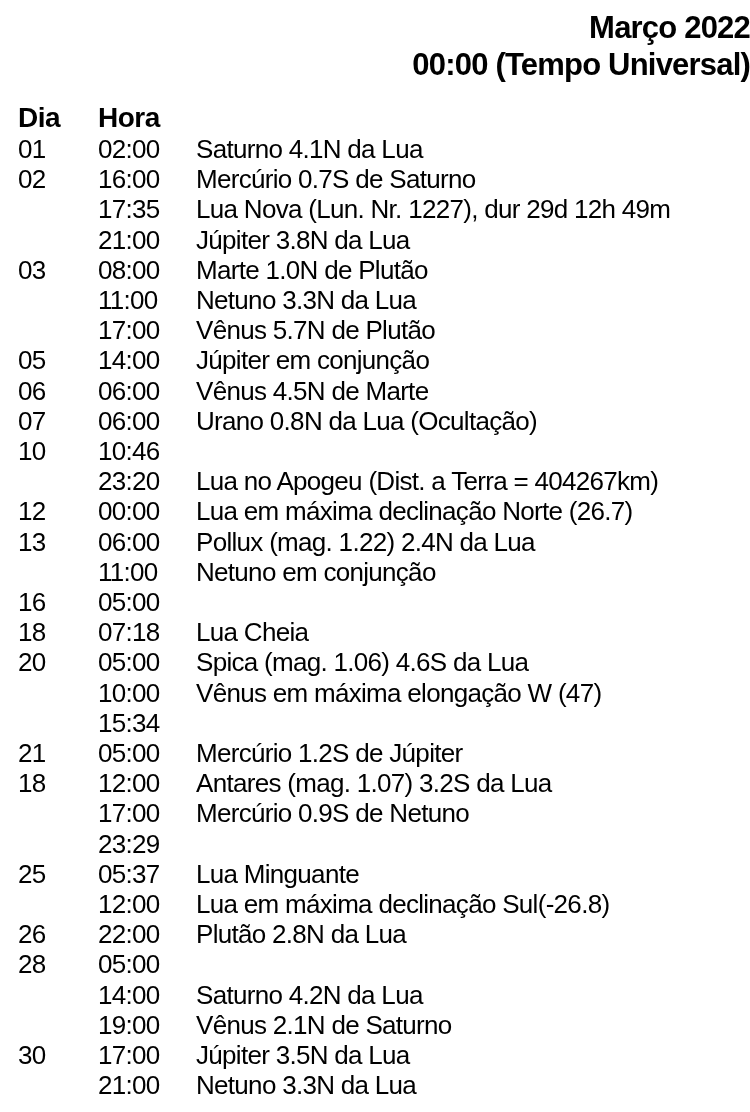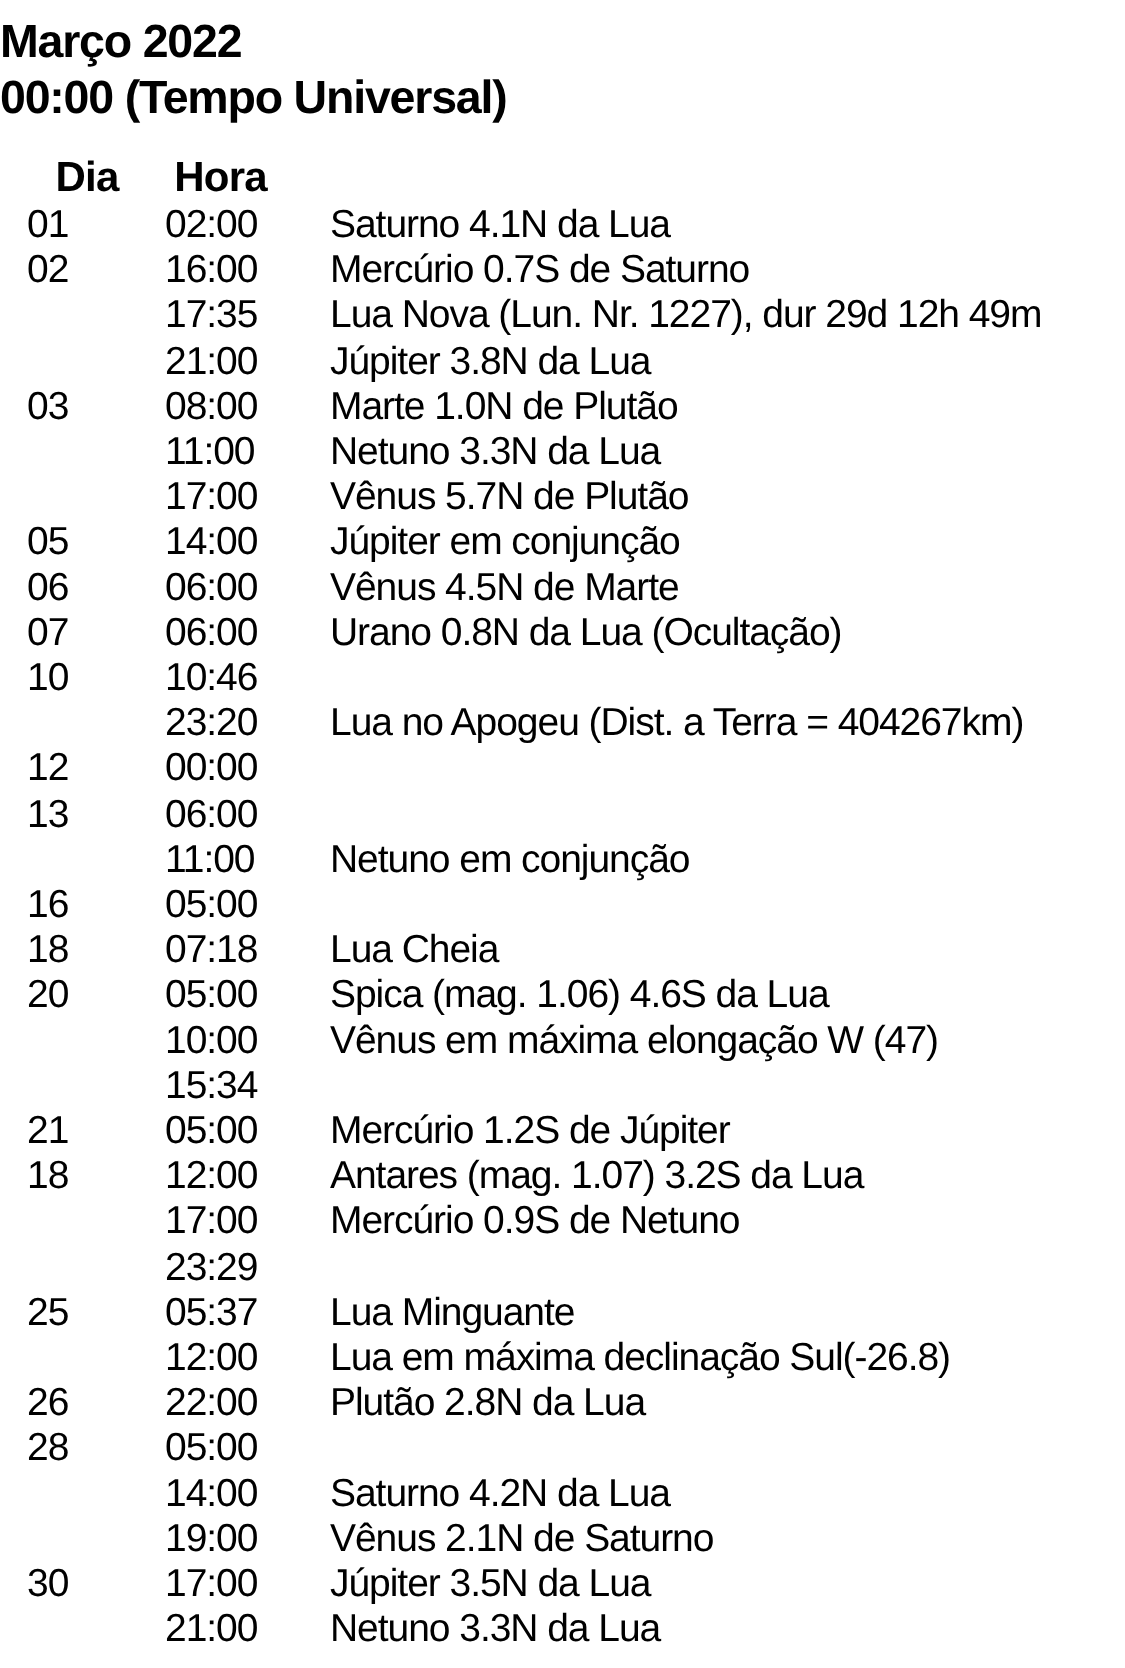--- a/index.html
+++ b/index.html
@@ -11,50 +11,48 @@
     position: relative;
     width: 750px;
     height: 1112px;
     background: #ffffff;
     color: #000000;
     font-family: "Liberation Sans", sans-serif;
     overflow: hidden;
   }
   .title-block {
     padding-top: 9px;
-    text-align: left;
+    text-align: right;
   }
   .title-line {
     font-size: 31px;
     font-weight: 700;
     line-height: 37px;
     letter-spacing: -0.8px;
   }
   .events-table {
     margin-top: 18px;
   }
   .hdr-row {
     display: grid;
     grid-template-columns: 80px 98px 1fr;
     padding-left: 18px;
     font-size: 28px;
     font-weight: 700;
     line-height: 33px;
     letter-spacing: -0.5px;
-    text-align: center;
   }
   .row {
     display: grid;
     grid-template-columns: 80px 98px 1fr;
     padding-left: 18px;
     font-size: 26px;
     font-weight: 400;
     line-height: 30.2px;
     letter-spacing: -0.7px;
-    gap: 12px;
   }
   .cell {
     white-space: pre;
     overflow: visible;
   }
 </style>
 </head>
 <body>
 
 <div class="page">
@@ -125,24 +123,26 @@
           <div class="cell">10:46</div>
         </div>
         <div class="row">
           <div class="cell"></div>
           <div class="cell">23:20</div>
           <div class="cell">Lua no Apogeu (Dist. a Terra = 404267km)</div>
         </div>
         <div class="row">
           <div class="cell">12</div>
           <div class="cell">00:00</div>
+          <div class="cell">Lua em máxima declinação Norte (26.7)</div>
         </div>
         <div class="row">
           <div class="cell">13</div>
           <div class="cell">06:00</div>
+          <div class="cell">Pollux (mag. 1.22) 2.4N da Lua</div>
         </div>
         <div class="row">
           <div class="cell"></div>
           <div class="cell">11:00</div>
           <div class="cell">Netuno em conjunção</div>
         </div>
         <div class="row">
           <div class="cell">16</div>
           <div class="cell">05:00</div>
         </div>

